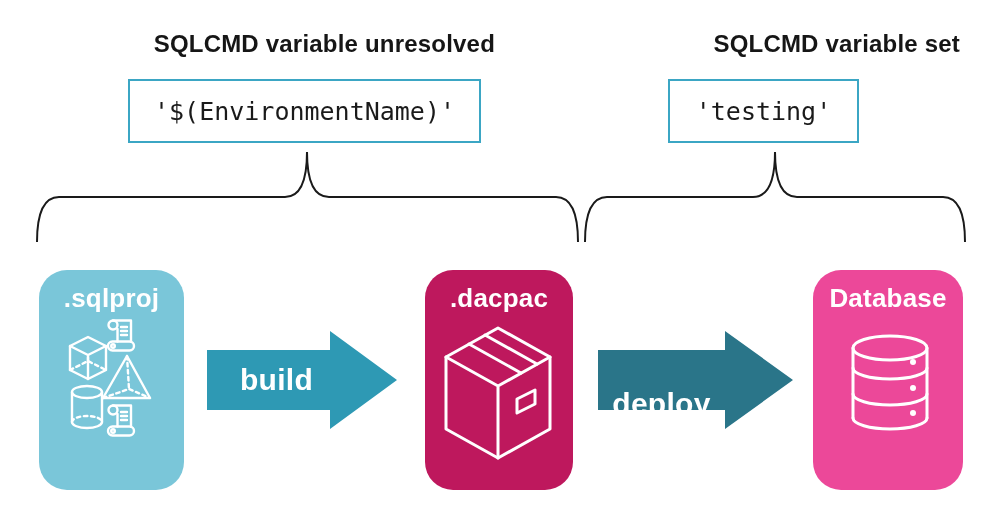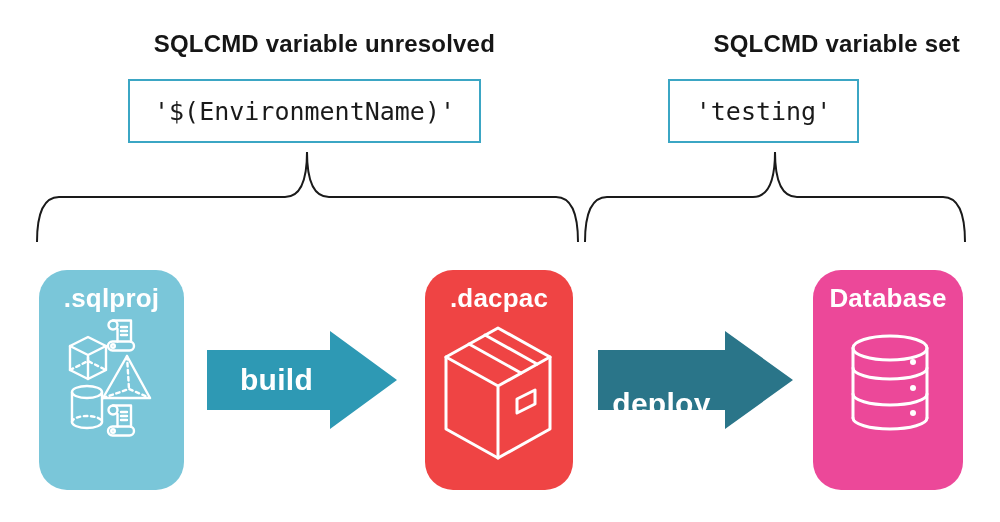--- a/index.html
+++ b/index.html
@@ -57,21 +57,21 @@
   <div class="codebox cb-left">
     <span class="code">'$(EnvironmentName)'</span>
   </div>
   <div class="codebox cb-right">
     <span class="code">'testing'</span>
   </div>
 
   <div class="card card-sqlproj" style="background: rgb(122, 198, 217);">
     <div class="card-label">.sqlproj</div>
   </div>
-  <div class="card card-dacpac" style="background: #ef4444;">
+  <div class="card card-dacpac" style="background: #be185d;">
     <div class="card-label">.dacpac</div>
   </div>
   <div class="card card-database" style="background: #ec4899;">
     <div class="card-label">Database</div>
   </div>
 
   <svg class="layer" width="1000" height="522" viewBox="0 0 1000 522">
 
     <path class="brace" d="M 37 242 Q 37 197 59 197 L 285 197 Q 307 197 307 152
              Q 307 197 329 197 L 556 197 Q 578 197 578 242" stroke="#1A1A1A"></path>

